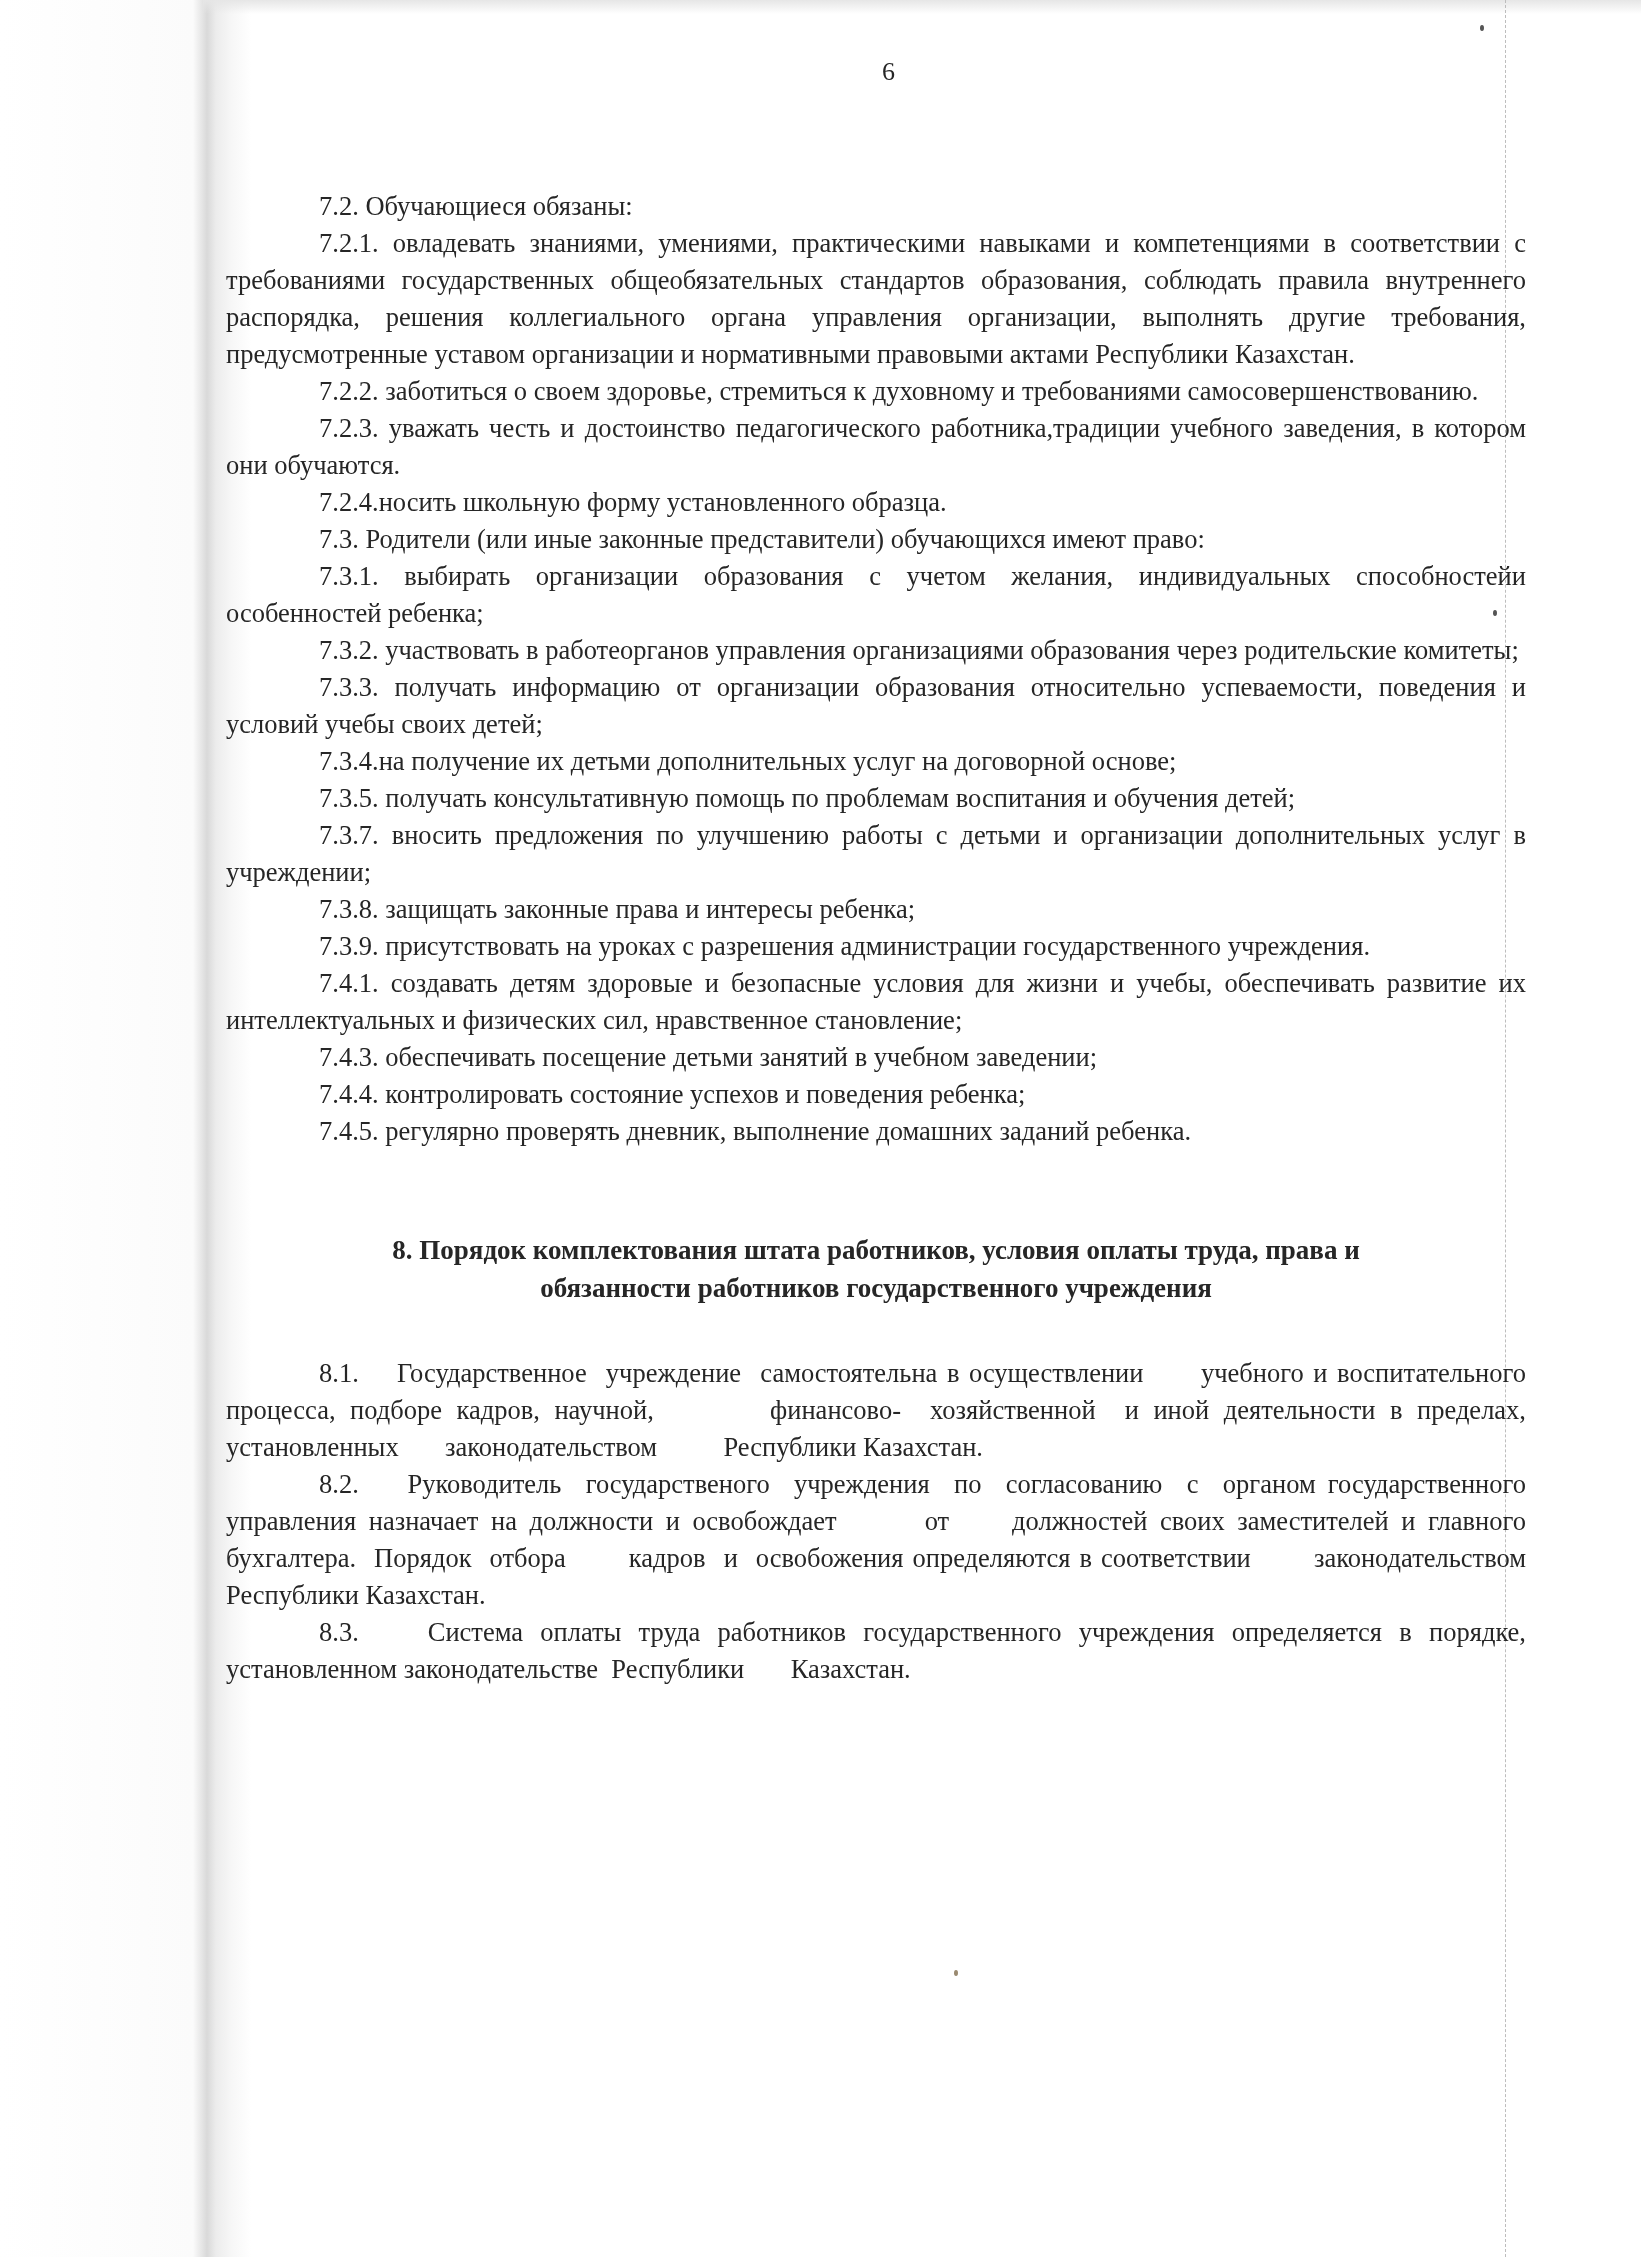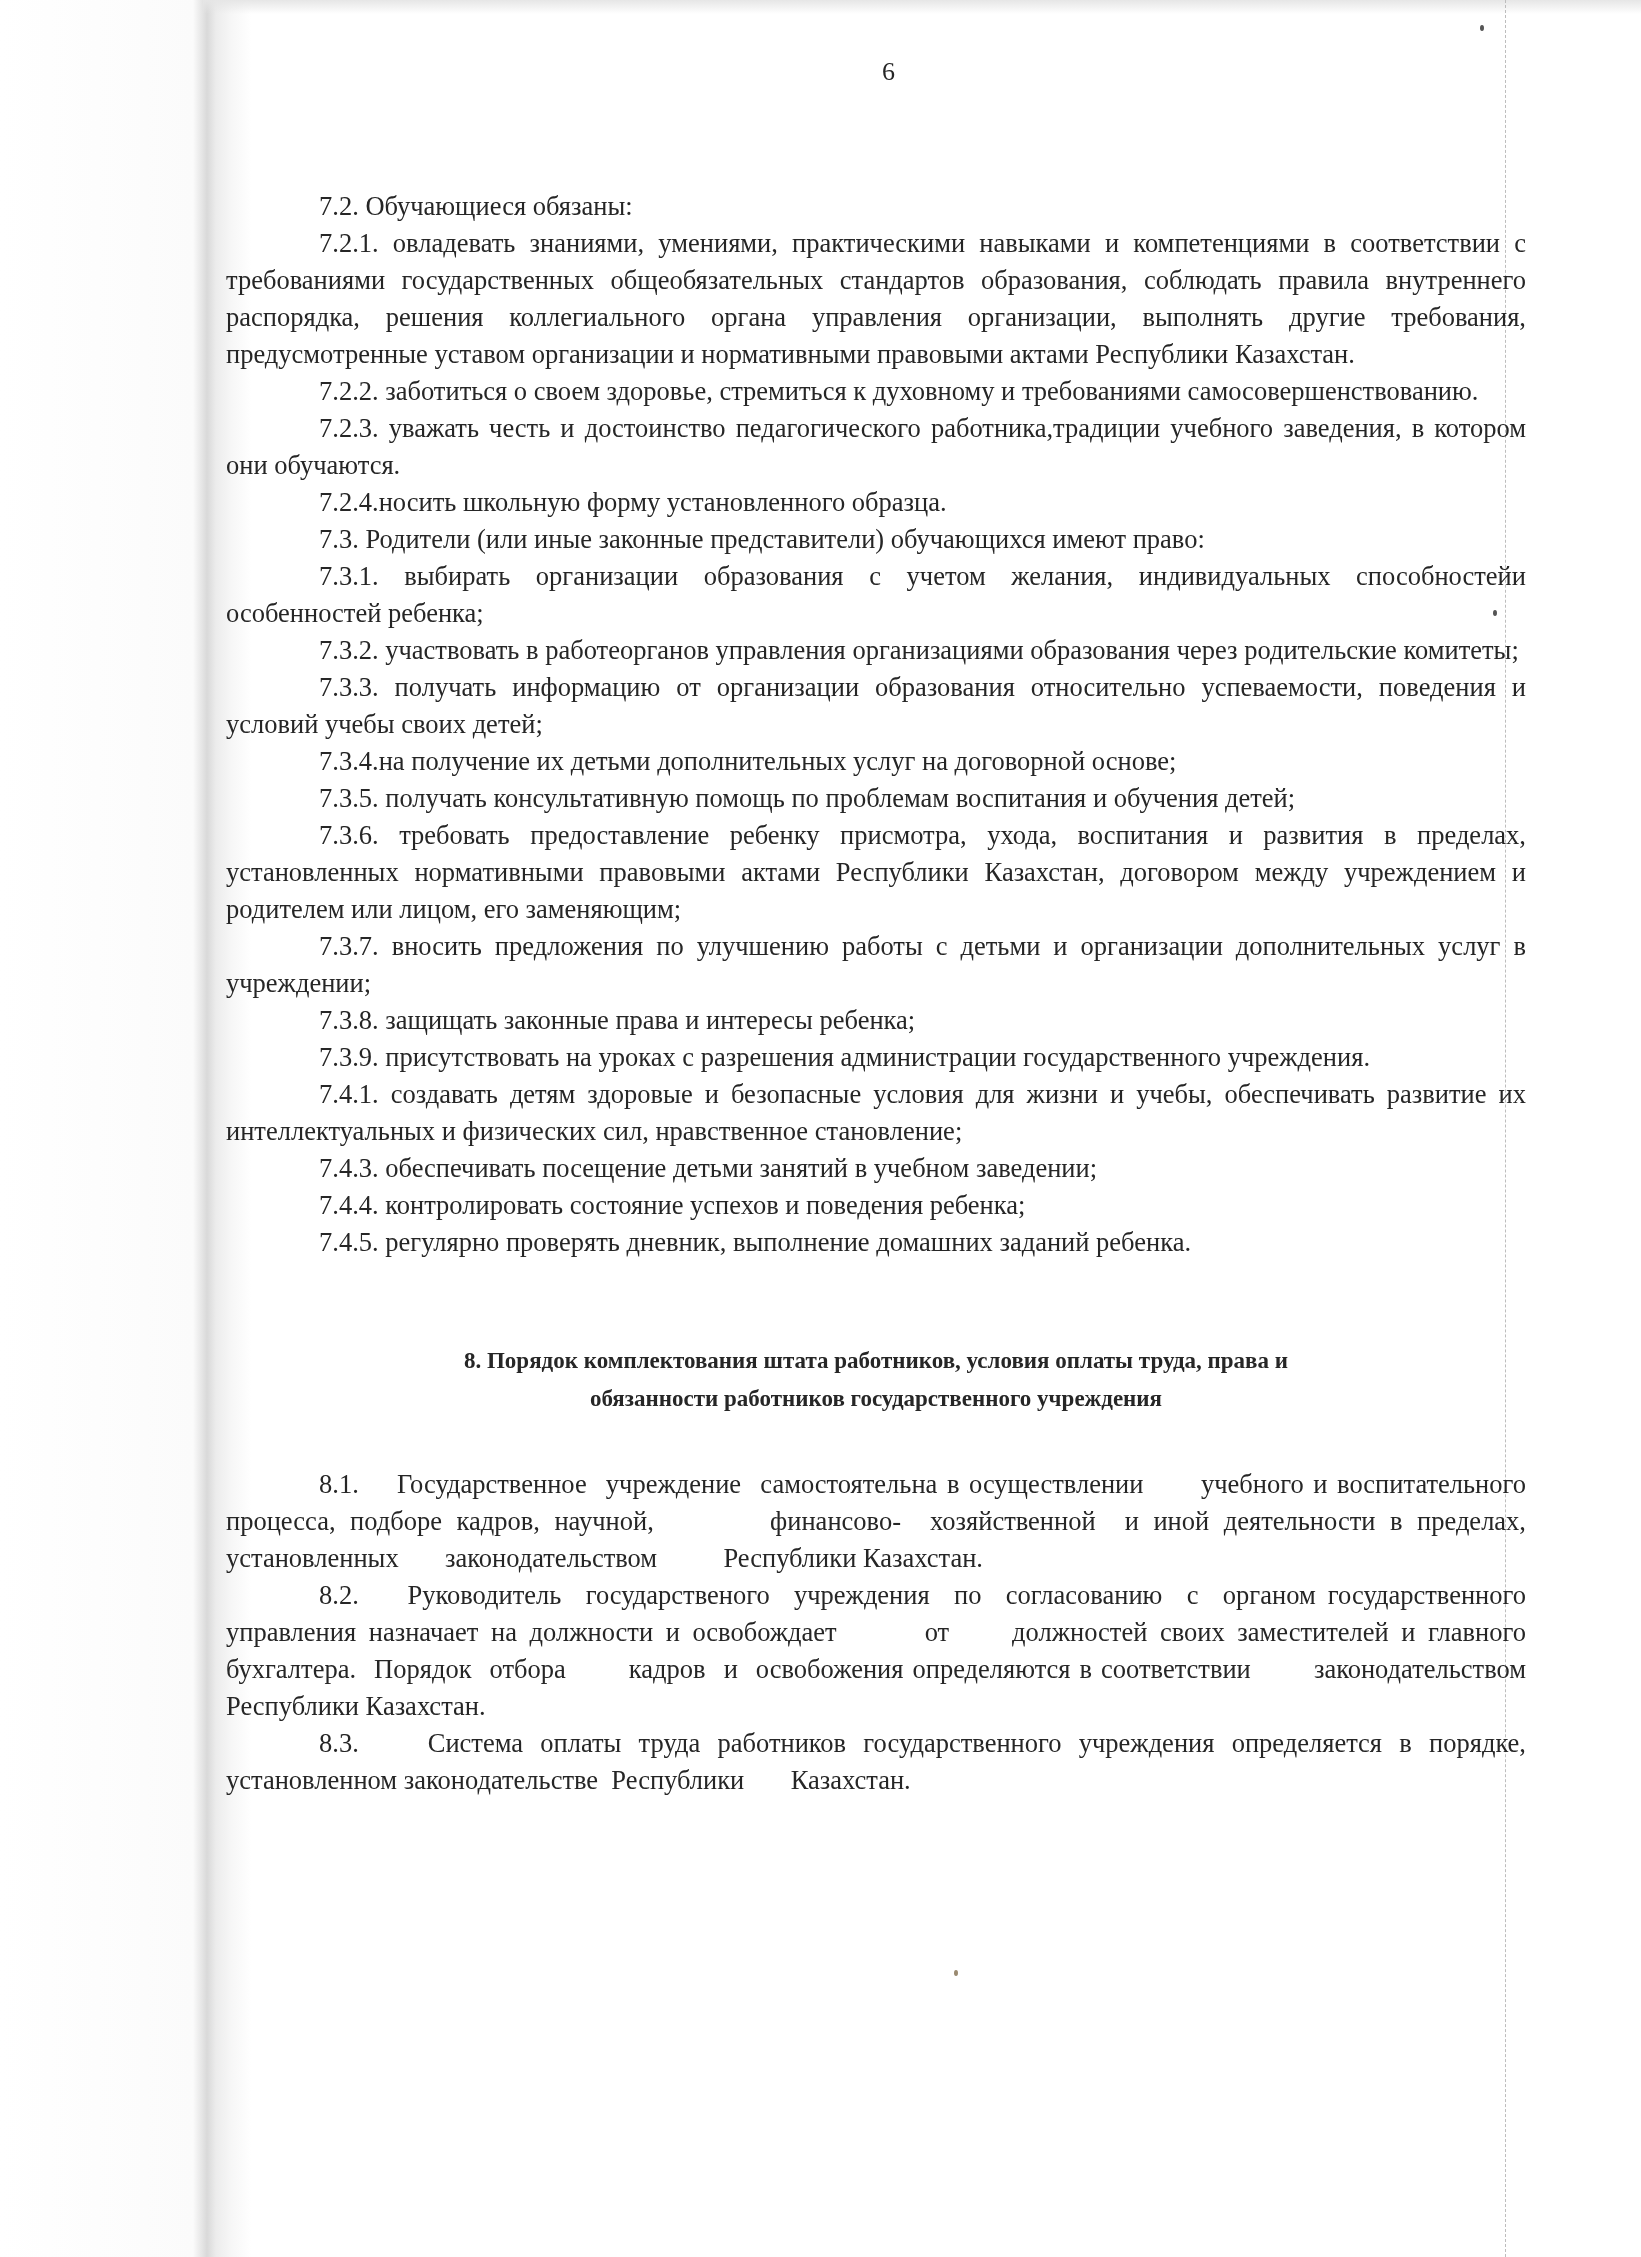--- a/index.html
+++ b/index.html
@@ -58,21 +58,21 @@
   }
   .para {
     margin: 0;
     text-align: justify;
     text-indent: 93px;
   }
   .heading {
     margin: 81px 0 48px 0;
     text-align: center;
     font-weight: bold;
-    font-size: 23px;
+    font-size: 27px;
     line-height: 38px;
   }
   .heading .hline { display: block; }
   .para.pre { white-space: pre-wrap; }
 </style>
 </head>
 <body>
 
 <div class="left-shadow"></div>
 <div class="top-shadow"></div>
@@ -89,21 +89,20 @@
     <p class="para">7.2.1. овладевать знаниями, умениями, практическими навыками и компетенциями в соответствии с требованиями государственных общеобязательных стандартов образования, соблюдать правила внутреннего распорядка, решения коллегиального органа управления организации, выполнять другие требования, предусмотренные уставом организации и нормативными правовыми актами Республики Казахстан.</p>
     <p class="para">7.2.2. заботиться о своем здоровье, стремиться к духовному и требованиями самосовершенствованию.</p>
     <p class="para">7.2.3. уважать честь и достоинство педагогического работника,традиции учебного заведения, в котором они обучаются.</p>
     <p class="para">7.2.4.носить школьную форму установленного образца.</p>
     <p class="para">7.3. Родители (или иные законные представители) обучающихся имеют право:</p>
     <p class="para">7.3.1. выбирать организации образования с учетом желания, индивидуальных способностейи особенностей ребенка;</p>
     <p class="para">7.3.2. участвовать в работеорганов управления организациями образования через родительские комитеты;</p>
     <p class="para">7.3.3. получать информацию от организации образования относительно успеваемости, поведения и условий учебы своих детей;</p>
     <p class="para">7.3.4.на получение их детьми дополнительных услуг на договорной основе;</p>
     <p class="para">7.3.5. получать консультативную помощь по проблемам воспитания и обучения детей;</p>
-    <p class="para">7.3.6. требовать предоставление ребенку присмотра, ухода, воспитания и развития в пределах, установленных нормативными правовыми актами Республики Казахстан, договором между учреждением и родителем или лицом, его заменяющим;</p>
     <p class="para">7.3.7. вносить предложения по улучшению работы с детьми и организации дополнительных услуг в учреждении;</p>
     <p class="para">7.3.8. защищать законные права и интересы ребенка;</p>
     <p class="para">7.3.9. присутствовать на уроках с разрешения администрации государственного учреждения.</p>
     <p class="para">7.4.1. создавать детям здоровые и безопасные условия для жизни и учебы, обеспечивать развитие их интеллектуальных и физических сил, нравственное становление;</p>
     <p class="para">7.4.3. обеспечивать посещение детьми занятий в учебном заведении;</p>
     <p class="para">7.4.4. контролировать состояние успехов и поведения ребенка;</p>
     <p class="para">7.4.5. регулярно проверять дневник, выполнение домашних заданий ребенка.</p>
   </div>
 
   <h2 class="heading">

